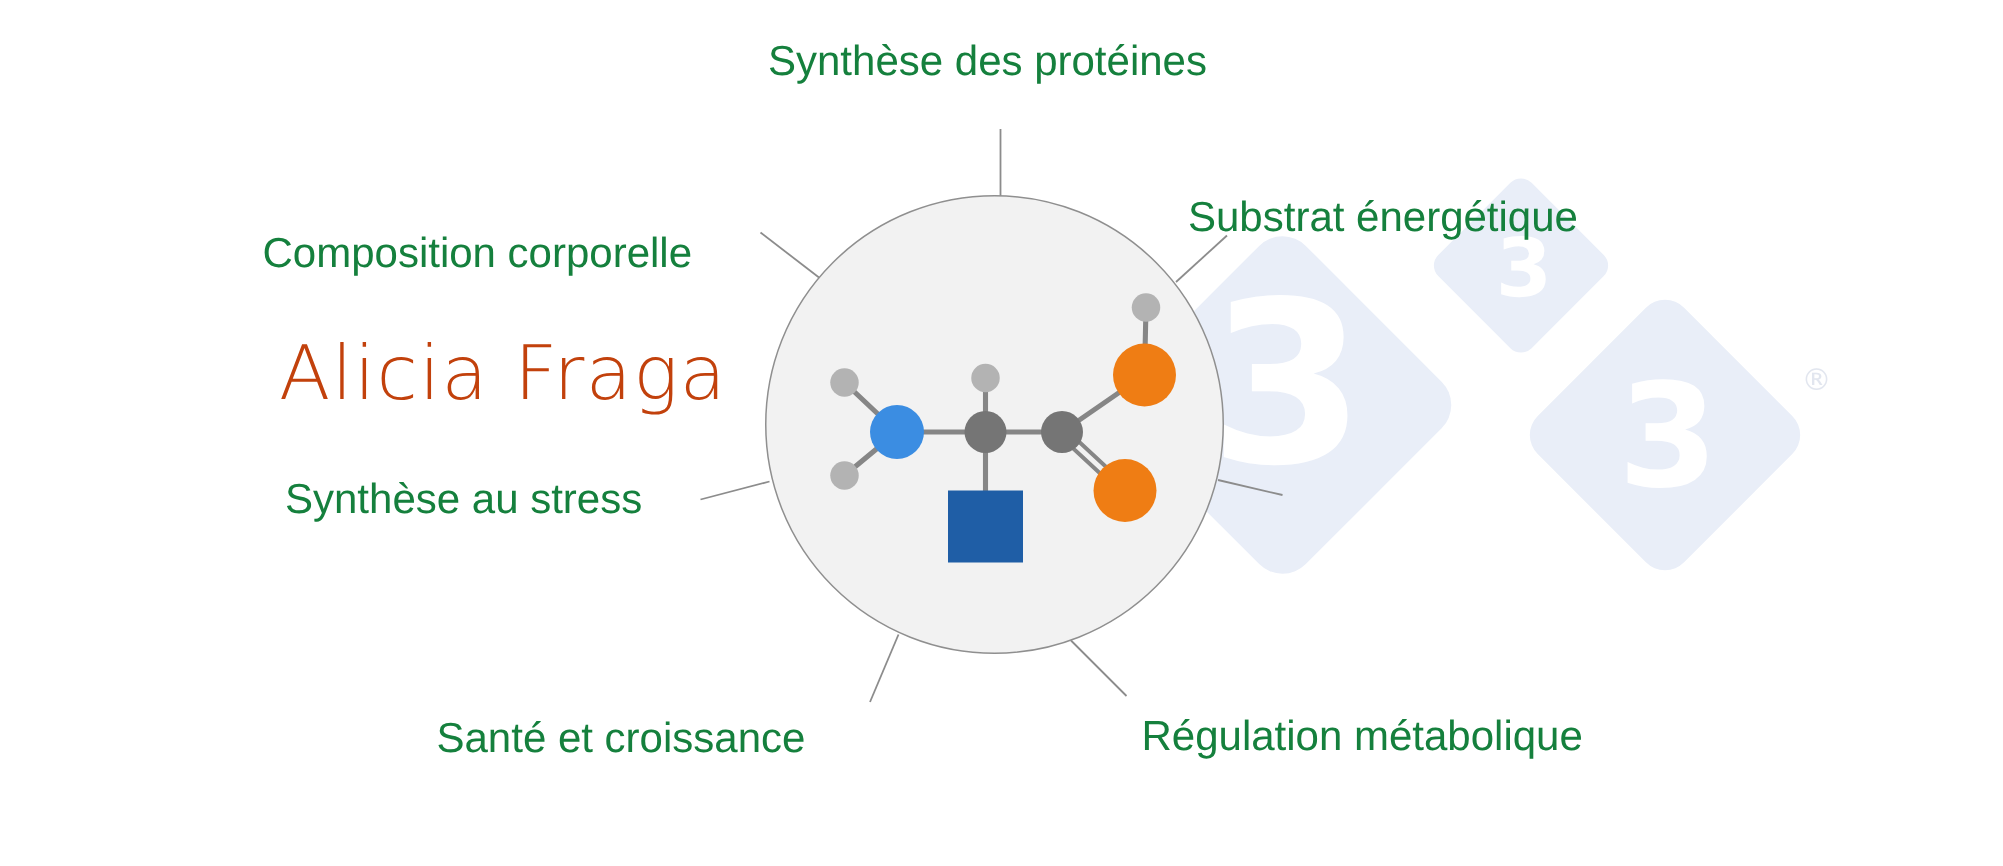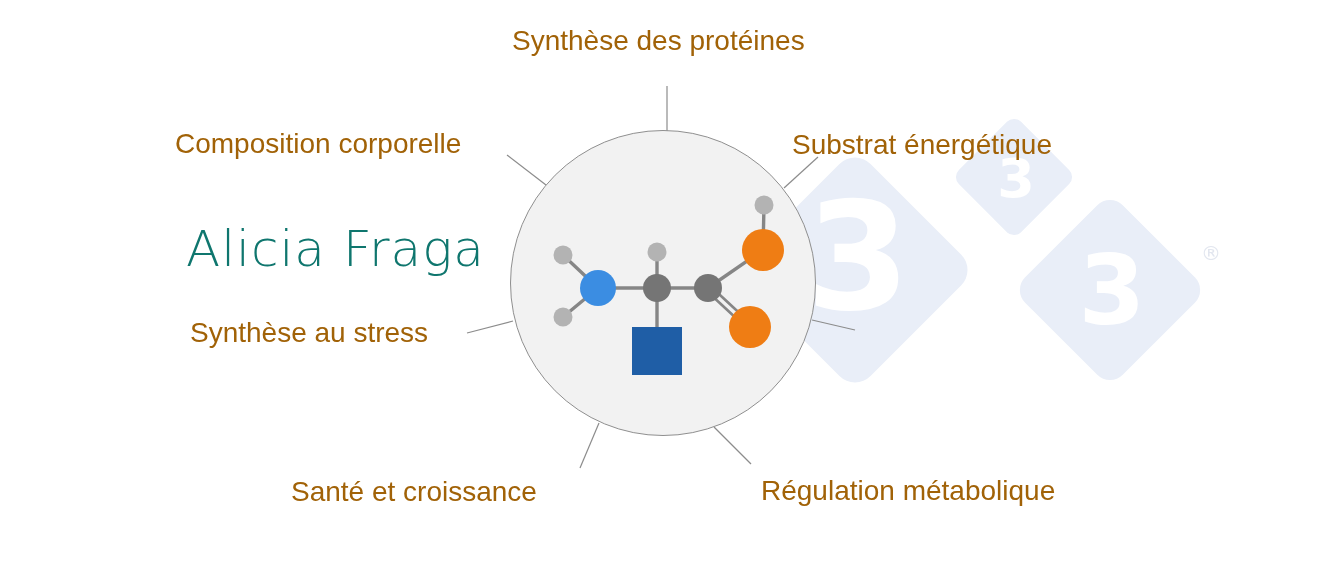--- a/index.html
+++ b/index.html
@@ -13,21 +13,21 @@
   }
 
   
   .wm-author {
     position: absolute;
     left: 186px;
     top: 220px;
     font-size: 50px;
     font-weight: 300;
     letter-spacing: 1px;
-    color: #0f766e;
+    color: #c2410c;
     font-family: "DejaVu Sans", sans-serif;
     white-space: nowrap;
   }
   .diamond {
     position: absolute;
     background: #e9eef8;
     transform: rotate(45deg);
   }
   .d-top   { left: 970px;  top: 133px; width: 88px;  height: 88px;  border-radius: 10px; }
   .d-left  { left: 769px;  top: 184px; width: 172px; height: 172px; border-radius: 22px; }
@@ -53,25 +53,25 @@
     font-family: "DejaVu Sans", sans-serif;
   }
 
   
   .diagram-svg { position: absolute; left: 0; top: 0; }
 
   
   .spoke-label {
     position: absolute;
     font-size: 28px;
-    color: #a16207;
+    color: #15803d;
     white-space: nowrap;
   }
   .l-proteines     { left: 512px; top: 25px; }
-  .l-composition   { left: 175px; top: 128px; }
+  .l-composition   { left: 175px; top: 153px; }
   .l-substrat      { left: 792px; top: 129px; }
   .l-reponse       { left: 190px; top: 317px; }
   .l-signalisation { left: 866px; top: 322px; }
   .l-sante         { left: 291px; top: 476px; }
   .l-regulation    { left: 761px; top: 475px; }
 </style>
 </head>
 <body>
 
 <div class="canvas">

